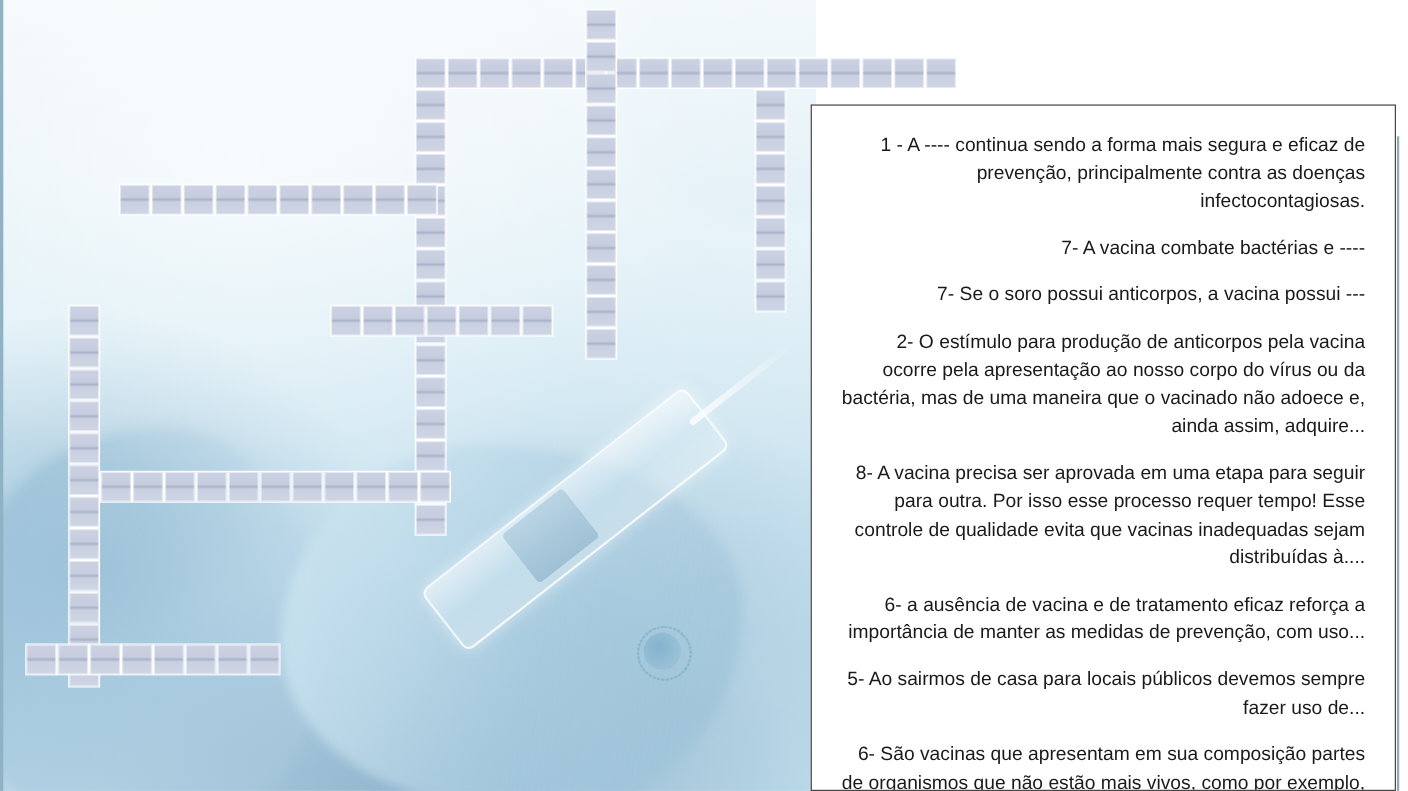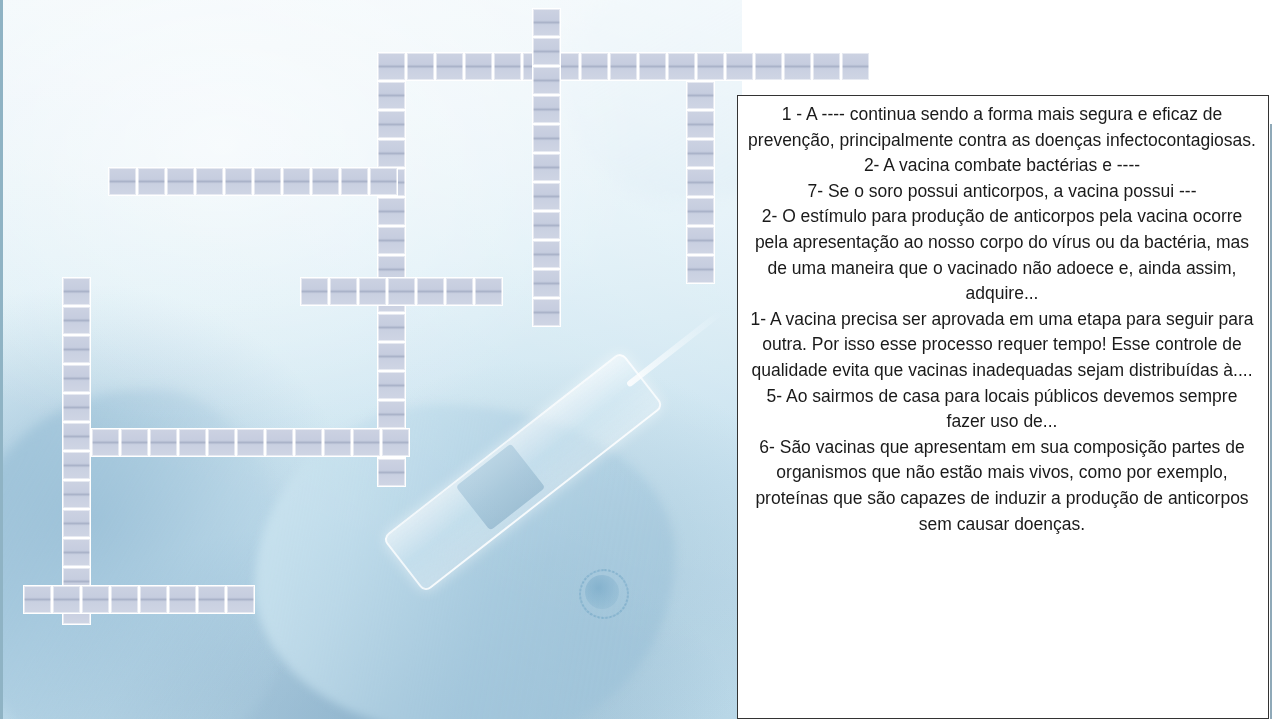--- a/index.html
+++ b/index.html
@@ -169,22 +169,22 @@
   .clue-list {
     margin: 0;
     padding: 0;
     list-style: none;
   }
   .clue {
     font-family: "Liberation Sans", sans-serif;
     font-size: 17.5px;
     line-height: 25.6px;
     color: #1a1a1a;
-    margin: 0;
-    text-align: center;
+    margin: 17px;
+    text-align: right;
   }
 </style>
 </head>
 <body>
 
 <div id="stage">
 
   <div class="bg-photo">
     <div class="arm-top"></div>
     <div class="glove-left"></div>
@@ -298,22 +298,23 @@
       <div class="cell" style="left: 110px; top: 585px;"></div>
       <div class="cell" style="left: 139px; top: 585px;"></div>
       <div class="cell" style="left: 168px; top: 585px;"></div>
       <div class="cell" style="left: 197px; top: 585px;"></div>
       <div class="cell" style="left: 226px; top: 585px;"></div>
     </div>
 
   <div id="clue-panel">
     <ul class="clue-list">
       <li class="clue">1 - A ---- continua sendo a forma mais segura e eficaz de prevenção, principalmente contra as doenças infectocontagiosas.</li>
-      <li class="clue">2- A vacina combate bactérias e ----</li>
+      <li class="clue">7- A vacina combate bactérias e ----</li>
       <li class="clue">7- Se o soro possui anticorpos, a vacina possui ---</li>
       <li class="clue">2- O estímulo para produção de anticorpos pela vacina ocorre pela apresentação ao nosso corpo do vírus ou da bactéria, mas de uma maneira que o vacinado não adoece e, ainda assim, adquire...</li>
-      <li class="clue">1- A vacina precisa ser aprovada em uma etapa para seguir para outra. Por isso esse processo requer tempo! Esse controle de qualidade evita que vacinas inadequadas sejam distribuídas à....</li>
+      <li class="clue">8- A vacina precisa ser aprovada em uma etapa para seguir para outra. Por isso esse processo requer tempo! Esse controle de qualidade evita que vacinas inadequadas sejam distribuídas à....</li>
+      <li class="clue">6- a ausência de vacina e de tratamento eficaz reforça a importância de manter as medidas de prevenção, com uso...</li>
       <li class="clue">5- Ao sairmos de casa para locais públicos devemos sempre fazer uso de...</li>
       <li class="clue">6- São vacinas que apresentam em sua composição partes de organismos que não estão mais vivos, como por exemplo, proteínas que são capazes de induzir a produção de anticorpos sem causar doenças.</li>
     </ul>
   </div>
 
 </div>
 
 </body></html>

